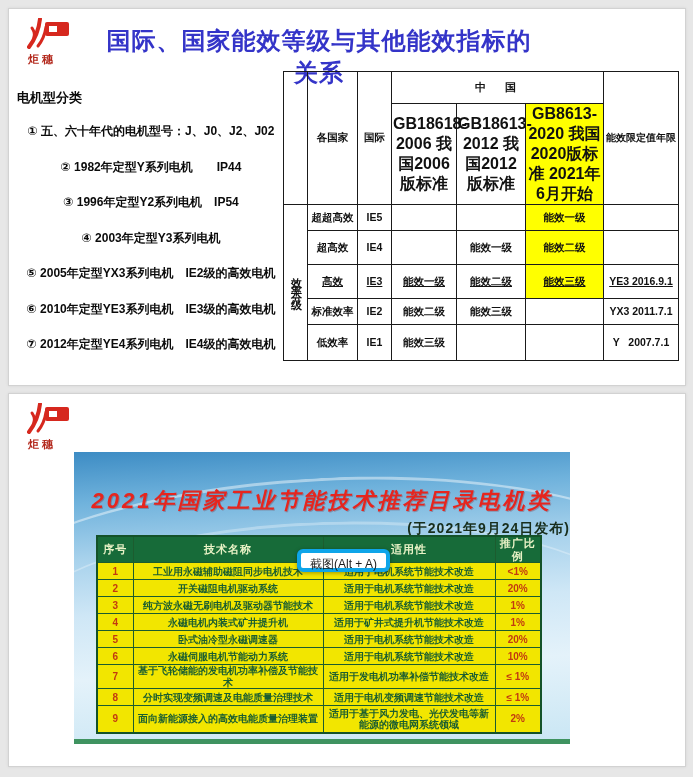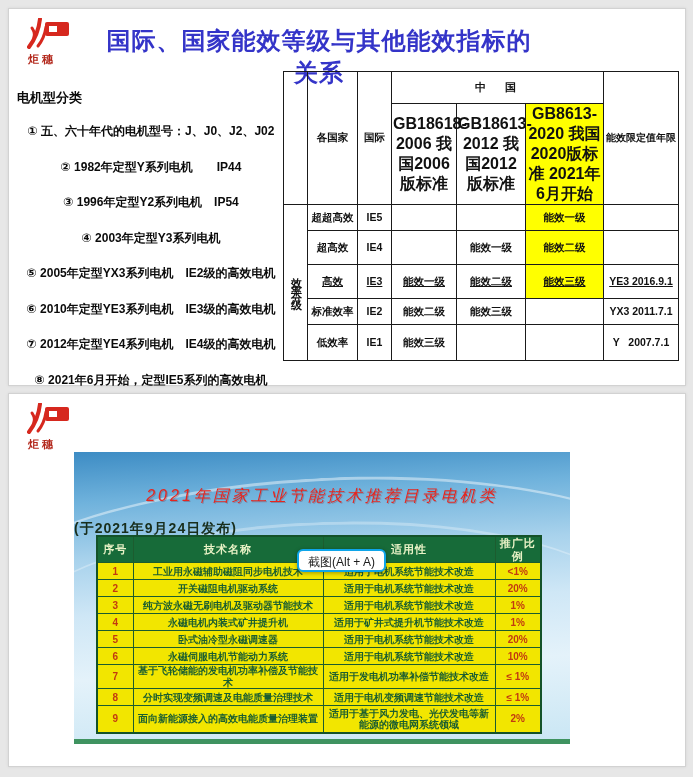--- a/index.html
+++ b/index.html
@@ -77,25 +77,25 @@
                #cfe7f6 52%,#e4f2fa 72%,#c9e6f4 100%);
   }
   .arc{
     position:absolute;border-radius:50%;border-top:3px solid rgba(255,255,255,.45);
   }
   .arc1{width:760px;height:260px;left:-130px;top:26px;transform:rotate(-3deg);}
   .arc2{width:620px;height:200px;left:-60px;top:70px;transform:rotate(-2deg);
         border-top-color:rgba(255,255,255,.3);}
   .poster-title{
     position:absolute;left:0;top:34px;width:100%;text-align:center;
-    color:var(--poster-title-red);font-size:16px;font-weight:normal;font-style:italic;
+    color:var(--poster-title-red);font-size:22px;font-weight:bold;font-style:italic;
     letter-spacing:3px;text-shadow:1px 1px 0 rgba(120,0,0,.25);white-space:nowrap;
   }
   .poster-subtitle{
-    position:absolute;left:0;top:68px;width:100%;text-align:left;
+    position:absolute;left:0;top:68px;width:100%;text-align:right;
     color:#182e1c;font-size:14px;font-weight:bold;letter-spacing:1px;
   }
   table.ptable{
     position:absolute;left:22px;top:83px;width:444px;
     border-collapse:collapse;table-layout:fixed;
     border:2px solid #145229;
     padding-left:40px;
   }
   .ptable td{
     border:1px solid #1c5c2f;text-align:center;vertical-align:middle;
@@ -110,21 +110,21 @@
   .ptable tr.prow td.num,.ptable tr.prow td.pct{color:var(--poster-number-red);}
   .ptable tr.plast{height:27px;}
   .poster-strip{
     position:absolute;left:0;bottom:0;width:100%;height:5px;
     background:var(--poster-strip-green);
   }
 
   
   .tooltip{
     position:absolute;left:288px;top:155px;height:23px;padding:3px 9px 0 9px;
-    background:#ffffff;border:2px solid #0ea5e9;border-radius:6px;
+    background:#ffffff;border:4px solid #0ea5e9;border-radius:6px;
     box-shadow:0 1px 4px rgba(0,0,0,.35);
     font-size:12px;color:#1c1c1c;white-space:nowrap;z-index:5;
   }
 </style>
 </head>
 <body>
 
 <div class="page page1">
 
   <div class="logo">
@@ -142,21 +142,20 @@
 
   <div class="p1-left">
     <div class="p1-heading">电机型分类</div>
     <div class="p1-item">① 五、六十年代的电机型号：J、J0、J2、J02</div>
     <div class="p1-item">② 1982年定型Y系列电机　　IP44</div>
     <div class="p1-item">③ 1996年定型Y2系列电机　IP54</div>
     <div class="p1-item">④ 2003年定型Y3系列电机</div>
     <div class="p1-item">⑤ 2005年定型YX3系列电机　IE2级的高效电机</div>
     <div class="p1-item">⑥ 2010年定型YE3系列电机　IE3级的高效电机</div>
     <div class="p1-item">⑦ 2012年定型YE4系列电机　IE4级的高效电机</div>
-    <div class="p1-item">⑧ 2021年6月开始，定型IE5系列的高效电机</div>
   </div>
 
   <table class="efftable">
     <colgroup>
       <col style="width:24px">
         <col style="width:50px">
         <col style="width:34px">
       <col style="width:65px">
         <col style="width:69px">
         <col style="width:78px">

